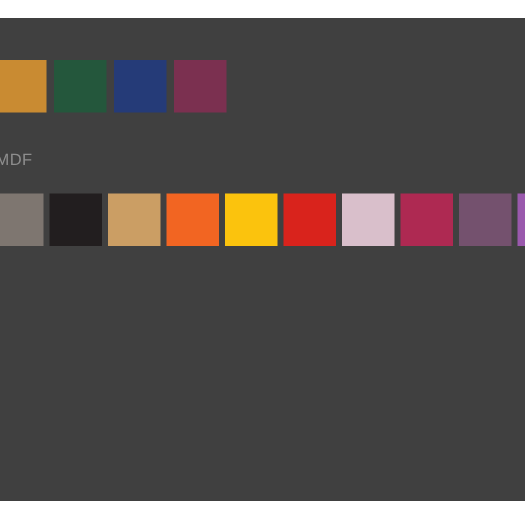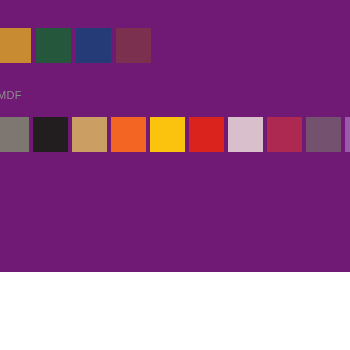--- a/index.html
+++ b/index.html
@@ -13,24 +13,24 @@
     height: 350px;
     position: relative;
     overflow: hidden;
     font-family: "Liberation Sans", sans-serif;
     background: #ffffff;
   }
 
   .palette-page {
     position: absolute;
     left: 0;
-    top: 0;
+    top: 12px;
     width: 350px;
-    height: 272px;
-    background: #701a75;
+    height: 322px;
+    background: #404040;
     overflow: hidden;
   }
 
   
   .swatch-row {
     position: absolute;
     display: flex;
     align-items: flex-start;
     white-space: nowrap;
   }

